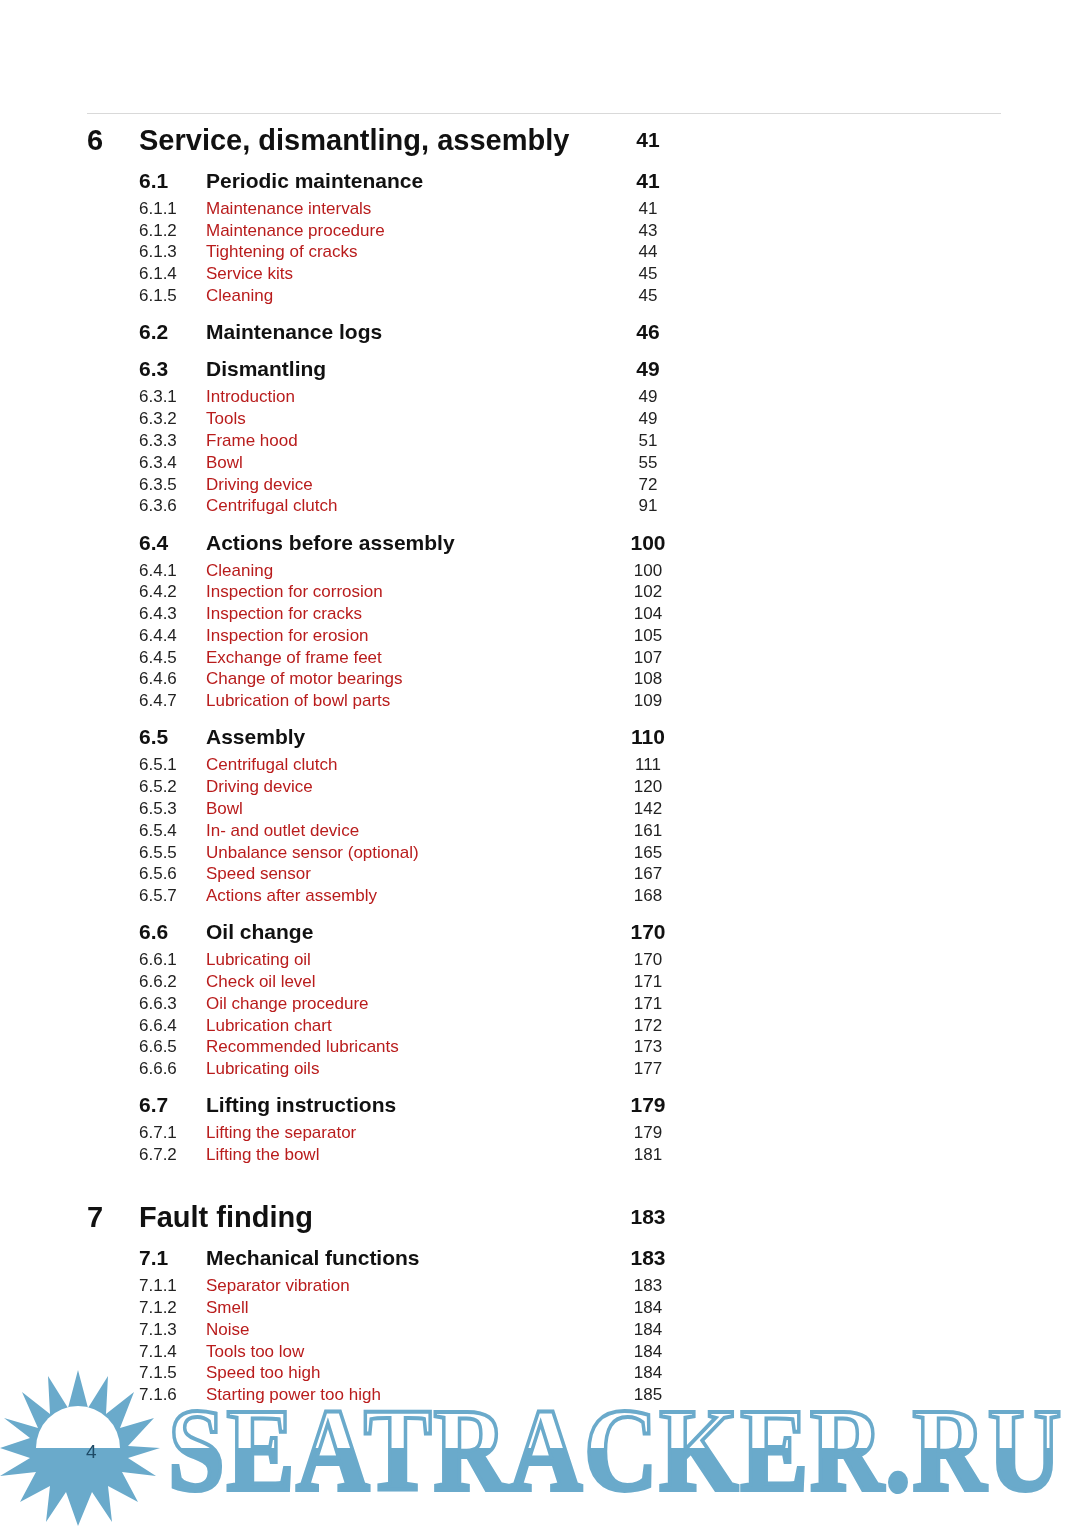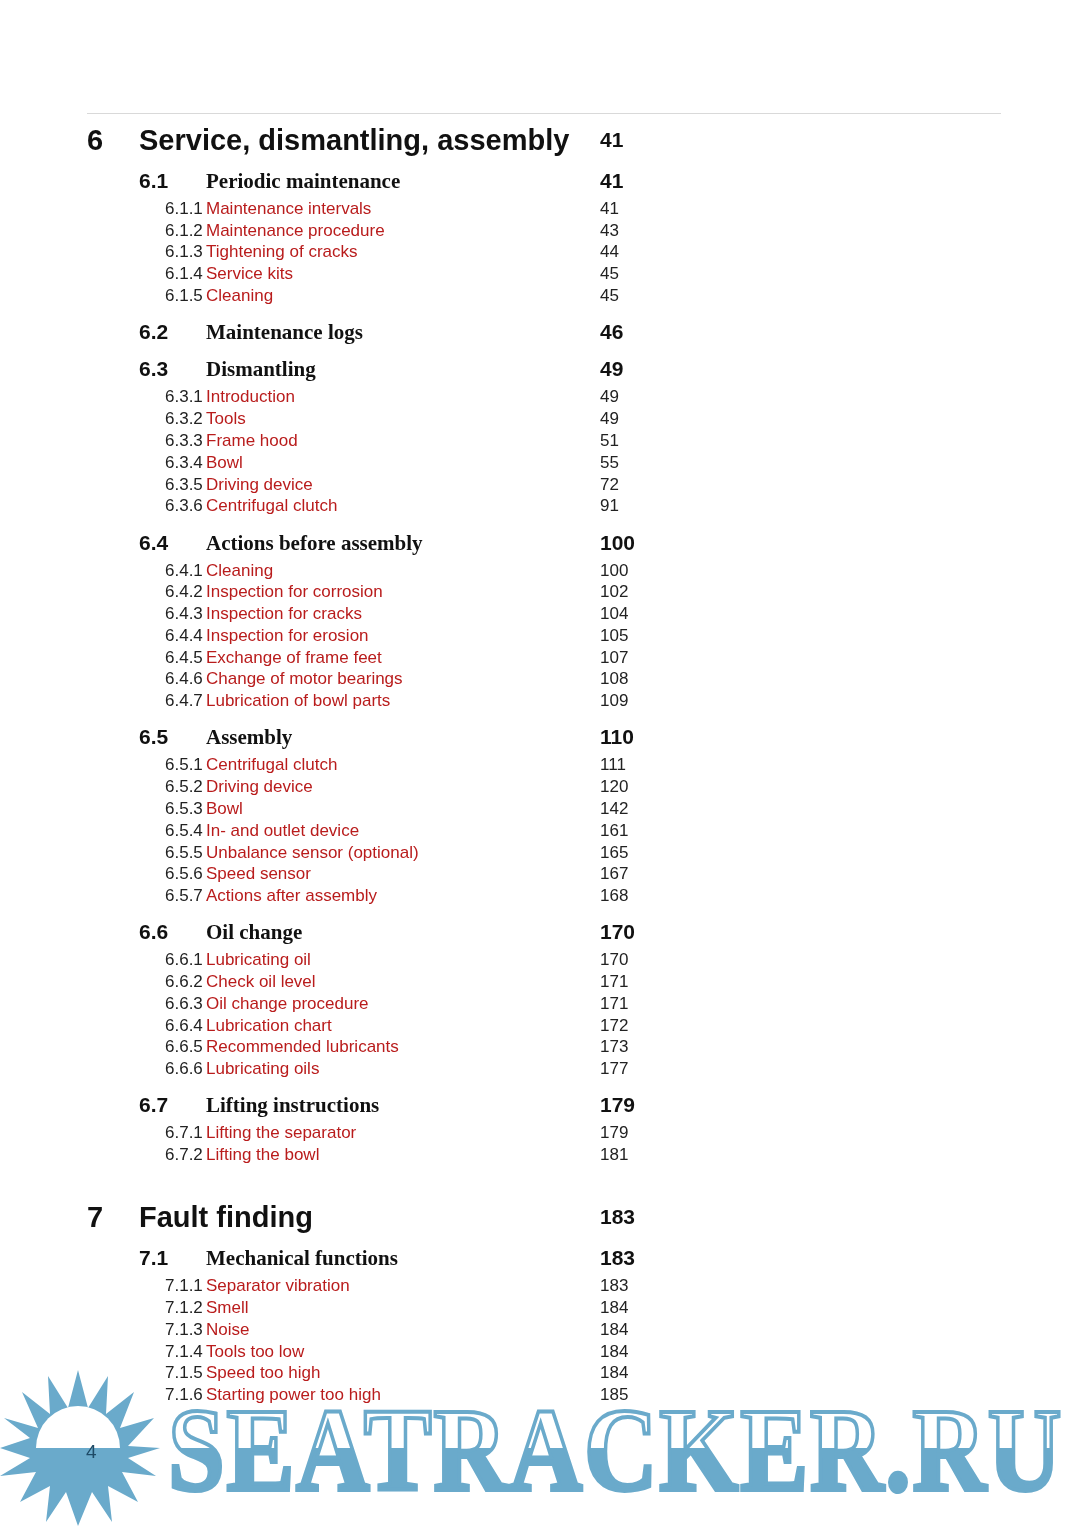--- a/index.html
+++ b/index.html
@@ -5,31 +5,31 @@
   html, body { margin: 0; padding: 0; background: #ffffff; }
   body {
     width: 1080px; height: 1527px; position: relative; overflow: hidden;
     font-family: "Liberation Sans", "DejaVu Sans", sans-serif; color: #111;
   }
   .rule { position: absolute; left: 87px; top: 113px; width: 914px; height: 1px; background: #d9d9d9; }
   .toc { position: absolute; left: 0; top: 0; width: 1080px; }
   .row { position: absolute; white-space: nowrap; }
   .num { position: absolute; }
   .title { position: absolute; text-align: center; }
-  .page { position: absolute; text-align: left; }
+  .page { position: absolute; text-align: center; }
 
   .chapter .num { left: 87px; font-size: 29px; font-weight: bold; }
   .chapter .title { left: 139px; font-size: 29px; font-weight: bold; }
   .chapter .page { left: 600px; width: 96px; font-size: 21px; font-weight: bold; top: 4px; }
 
   .section .num { left: 139px; font-size: 21px; font-weight: bold; }
-  .section .title { left: 206px; font-size: 21px; font-weight: bold; font-family: Liberation Serif, serif; }
+  .section .title { left: 206px; font-size: 21px; font-weight: bold; }
   .section .page { left: 600px; width: 96px; font-size: 21px; font-weight: bold; }
 
-  .sub .num { left: 139px; font-size: 17px; color: #222; margin-left: 26px; }
+  .sub .num { left: 139px; font-size: 17px; color: #222; }
   .sub .title { left: 206px; font-size: 17px; color: #b91c1c; }
   .sub .page { left: 600px; width: 96px; font-size: 17px; color: #222; }
 
   .watermark { position: absolute; left: 0; top: 1368px; width: 1080px; height: 159px; }
   .page-number { position: absolute; left: 86px; top: 1441px; font-size: 19px; color: #1e4a66; }
 </style>
 </head>
 <body>
 
 <div class="rule"></div>

